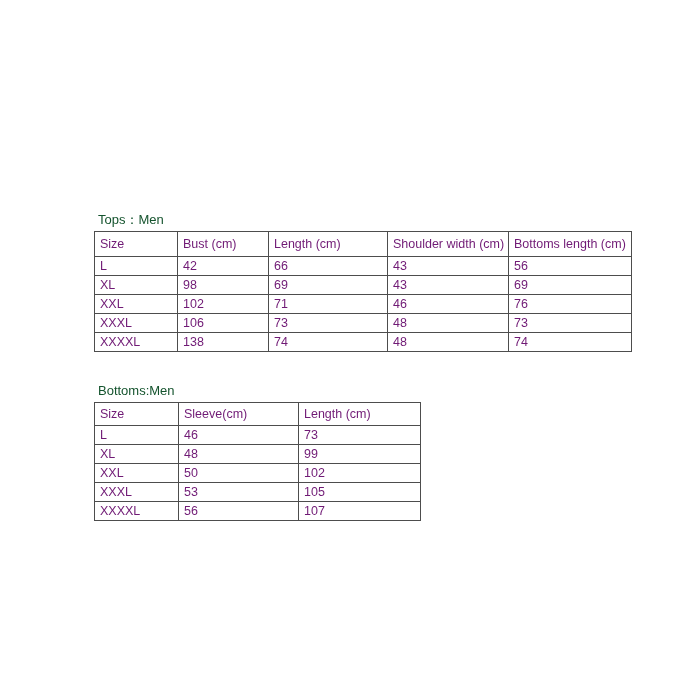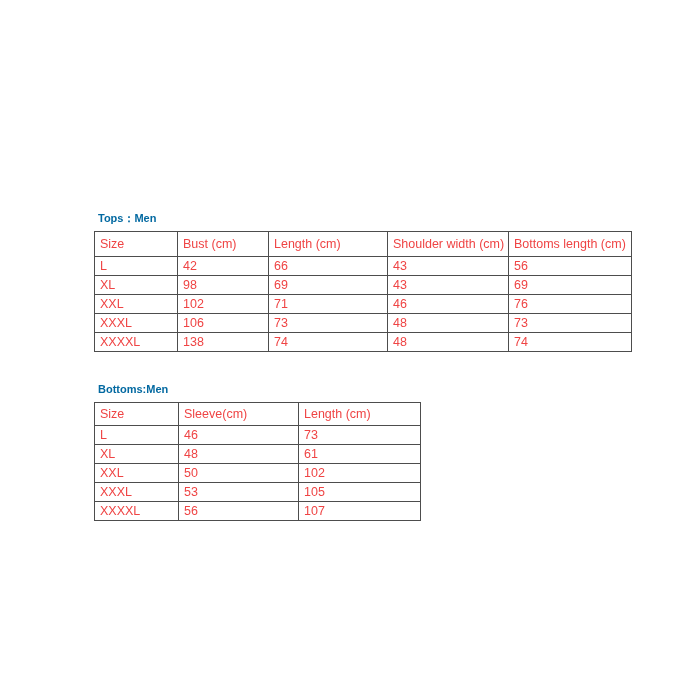--- a/index.html
+++ b/index.html
@@ -10,34 +10,34 @@
   body {
     width: 700px;
     height: 700px;
     position: relative;
     font-family: "Liberation Sans", sans-serif;
     color: #2f2f2f;
     overflow: hidden;
   }
   .chart-title {
     position: absolute;
-    font-weight: bold;
-    font-size: 11px;
-    color: #0369a1;
+    font-weight: normal;
+    font-size: 13px;
+    color: #14532d;
     white-space: nowrap;
   }
   #title-tops   { left: 98px; top: 211px; }
   #title-bottoms{ left: 98px; top: 383px; text-align: right; }
 
   table.size-table {
     position: absolute;
     border-collapse: collapse;
     table-layout: fixed;
     font-size: 12.5px;
-    color: #ef4444;
+    color: #701a75;
   }
   #table-tops    { left: 94px; top: 231px; width: 537px; }
   #table-bottoms { left: 94px; top: 402px; width: 326px; }
 
   table.size-table th,
   table.size-table td {
     border: 1px solid #4d4d4d;
     font-weight: normal;
     text-align: left;
     vertical-align: middle;
@@ -128,21 +128,21 @@
   </thead>
   <tbody>
     <tr>
       <td>L</td>
       <td>46</td>
       <td>73</td>
     </tr>
     <tr>
       <td>XL</td>
       <td>48</td>
-      <td>61</td>
+      <td>99</td>
     </tr>
     <tr>
       <td>XXL</td>
       <td>50</td>
       <td>102</td>
     </tr>
     <tr>
       <td>XXXL</td>
       <td>53</td>
       <td>105</td>

